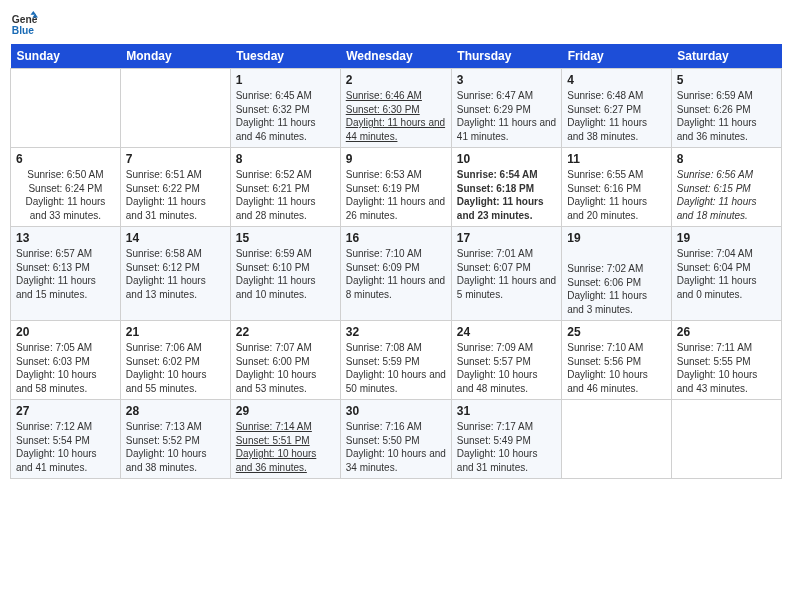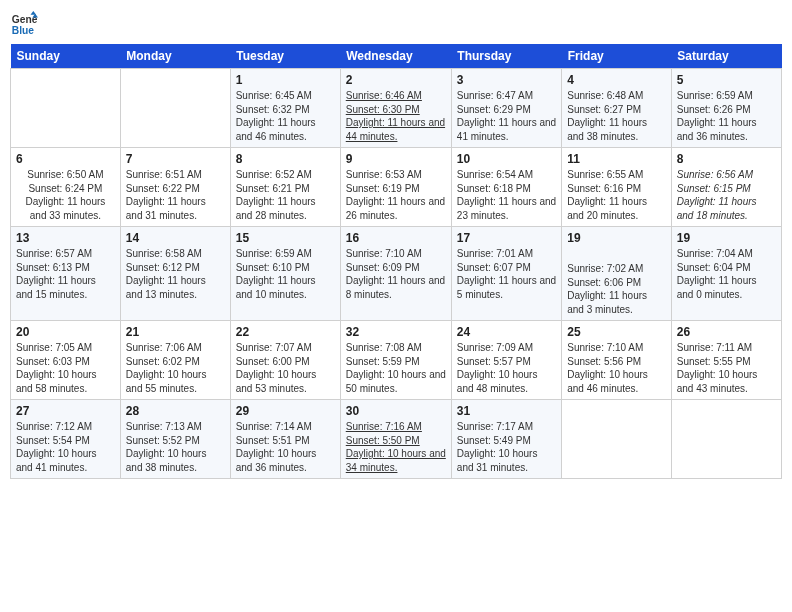--- a/index.html
+++ b/index.html
@@ -165,21 +165,21 @@
 Daylight: 11 hours and 28 minutes.</div>
         </td>
         <td>
           <span class="day-num">9</span>
           <div class="day-info" style="white-space: pre-line;">Sunrise: 6:53 AM
 Sunset: 6:19 PM
 Daylight: 11 hours and 26 minutes.</div>
         </td>
         <td>
           <span class="day-num">10</span>
-          <div class="day-info" style="white-space: pre-line;">Sunrise: 6:54 AM
+          <div class="day-info" style="white-space: pre-line; font-weight: bold;">Sunrise: 6:54 AM
 Sunset: 6:18 PM
 Daylight: 11 hours and 23 minutes.</div>
         </td>
         <td>
           <span class="day-num">11</span>
           <div class="day-info" style="white-space: pre-line;">Sunrise: 6:55 AM
 Sunset: 6:16 PM
 Daylight: 11 hours and 20 minutes.</div>
         </td>
         <td>
@@ -285,27 +285,27 @@
 Daylight: 10 hours and 41 minutes.</div>
         </td>
         <td>
           <span class="day-num">28</span>
           <div class="day-info" style="white-space: pre-line;">Sunrise: 7:13 AM
 Sunset: 5:52 PM
 Daylight: 10 hours and 38 minutes.</div>
         </td>
         <td>
           <span class="day-num">29</span>
-          <div class="day-info" style="white-space: pre-line;">Sunrise: 7:14 AM
+          <div class="day-info" style="white-space: pre-line; text-decoration: underline;">Sunrise: 7:14 AM
 Sunset: 5:51 PM
 Daylight: 10 hours and 36 minutes.</div>
         </td>
         <td>
           <span class="day-num">30</span>
-          <div class="day-info" style="white-space: pre-line; text-decoration: underline;">Sunrise: 7:16 AM
+          <div class="day-info" style="white-space: pre-line;">Sunrise: 7:16 AM
 Sunset: 5:50 PM
 Daylight: 10 hours and 34 minutes.</div>
         </td>
         <td>
           <span class="day-num">31</span>
           <div class="day-info" style="white-space: pre-line;">Sunrise: 7:17 AM
 Sunset: 5:49 PM
 Daylight: 10 hours and 31 minutes.</div>
         </td>
         <td class="empty-cell"></td>

